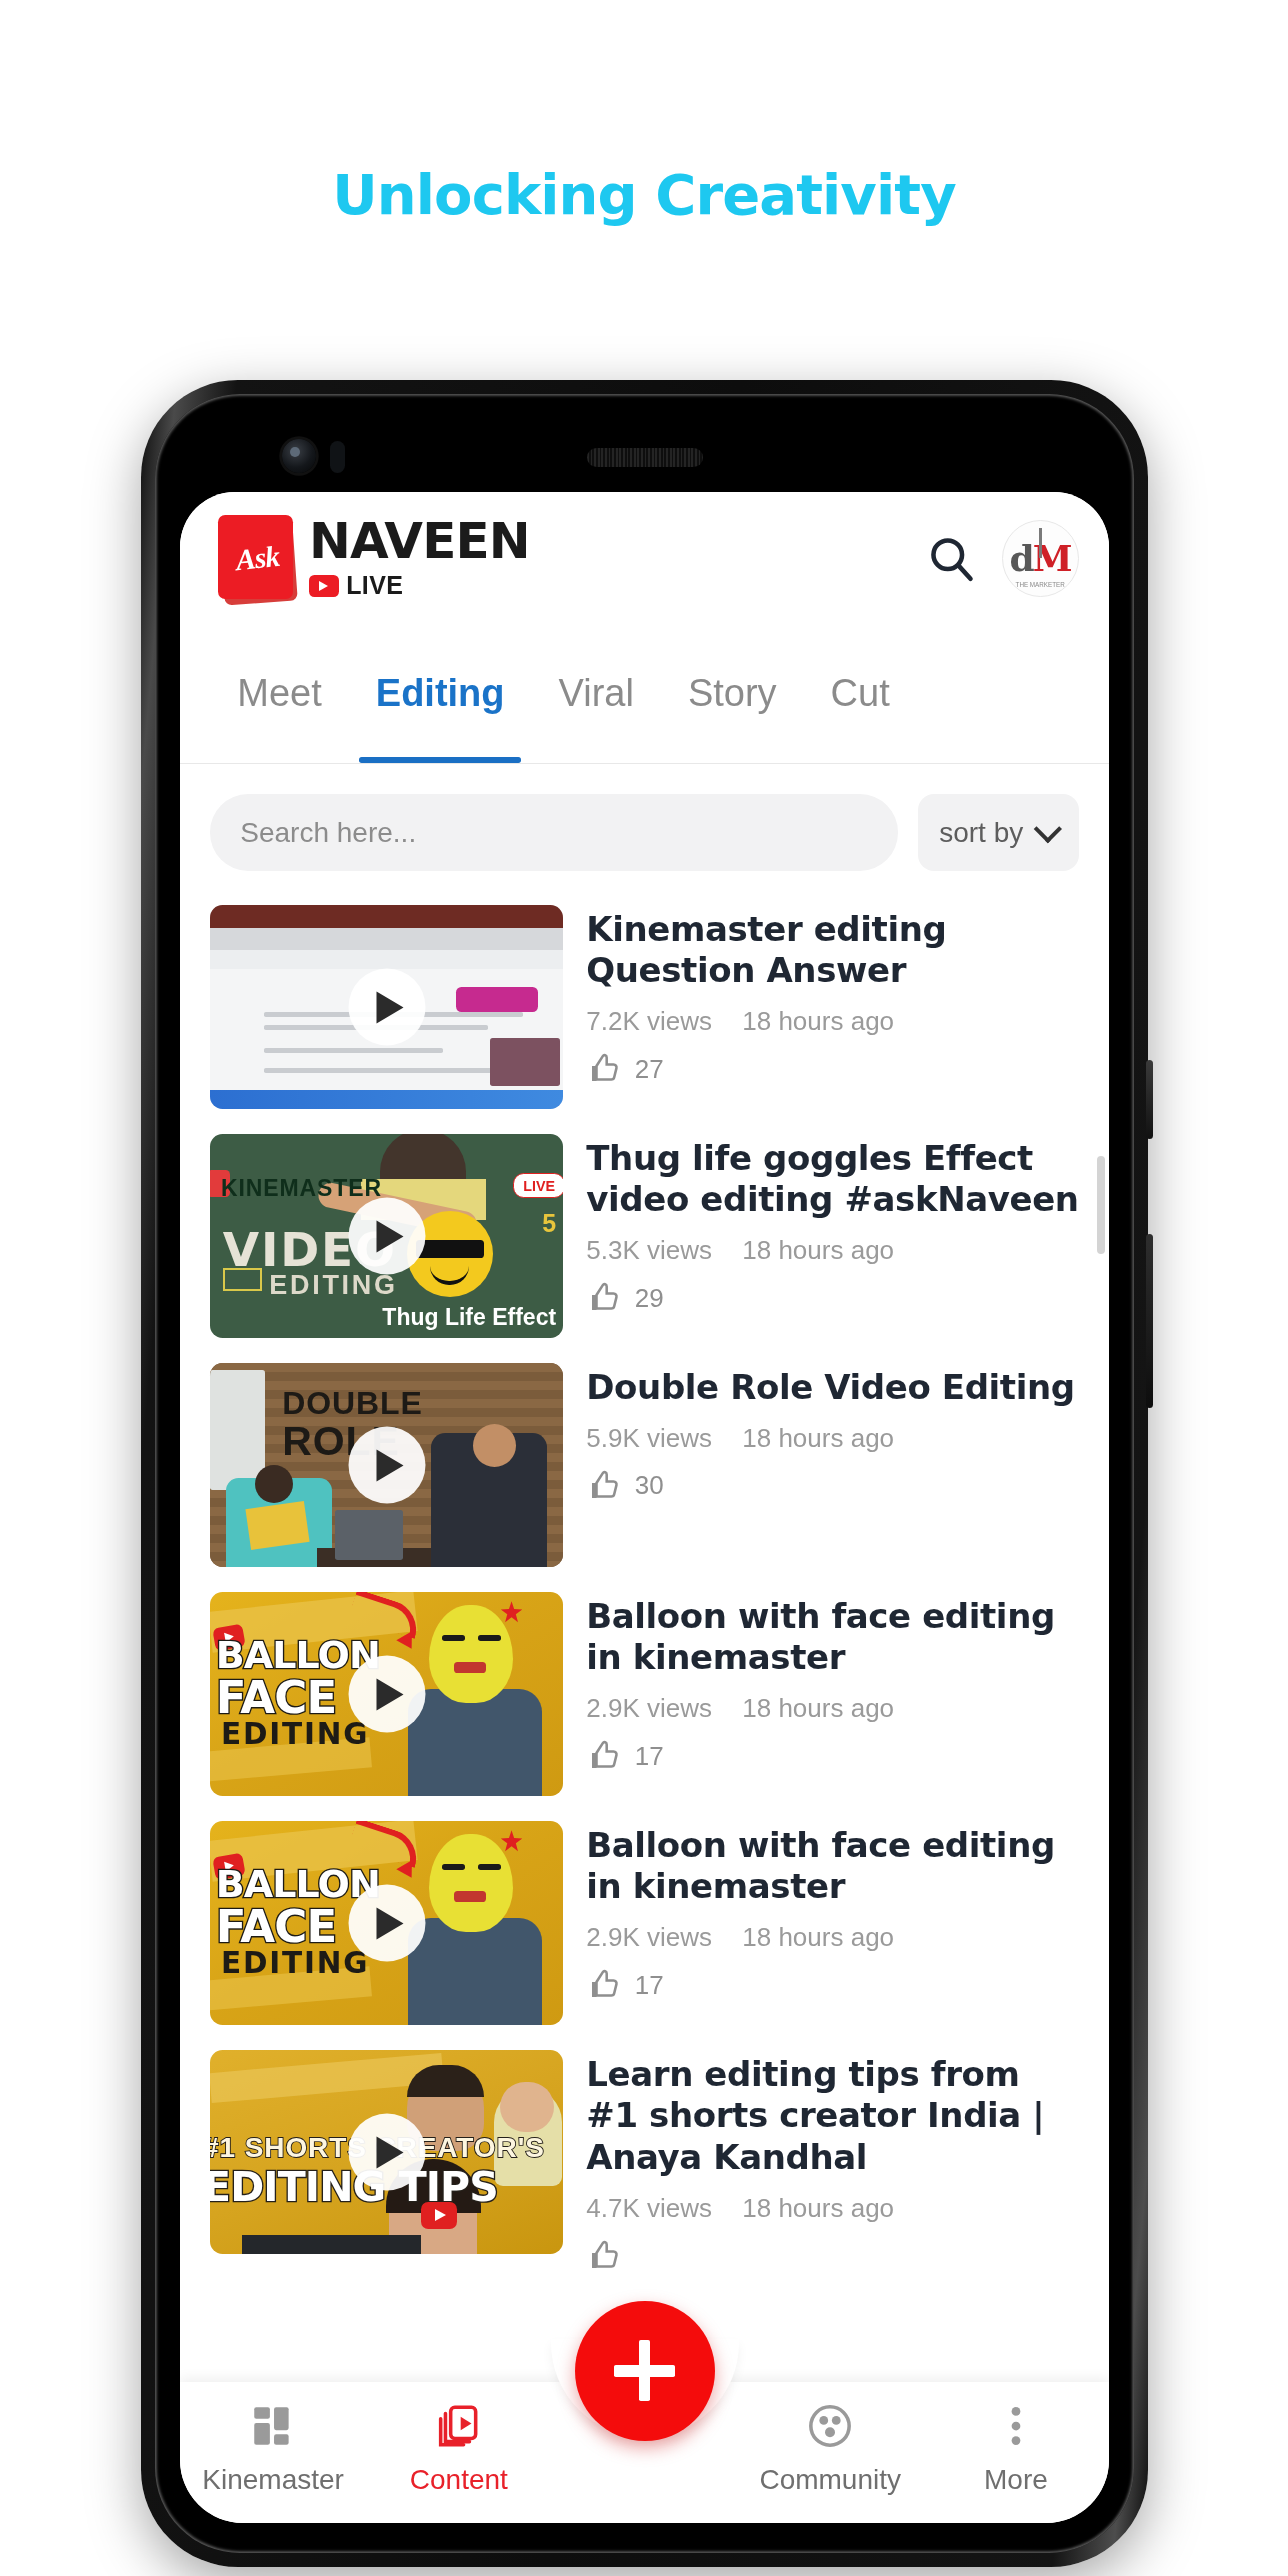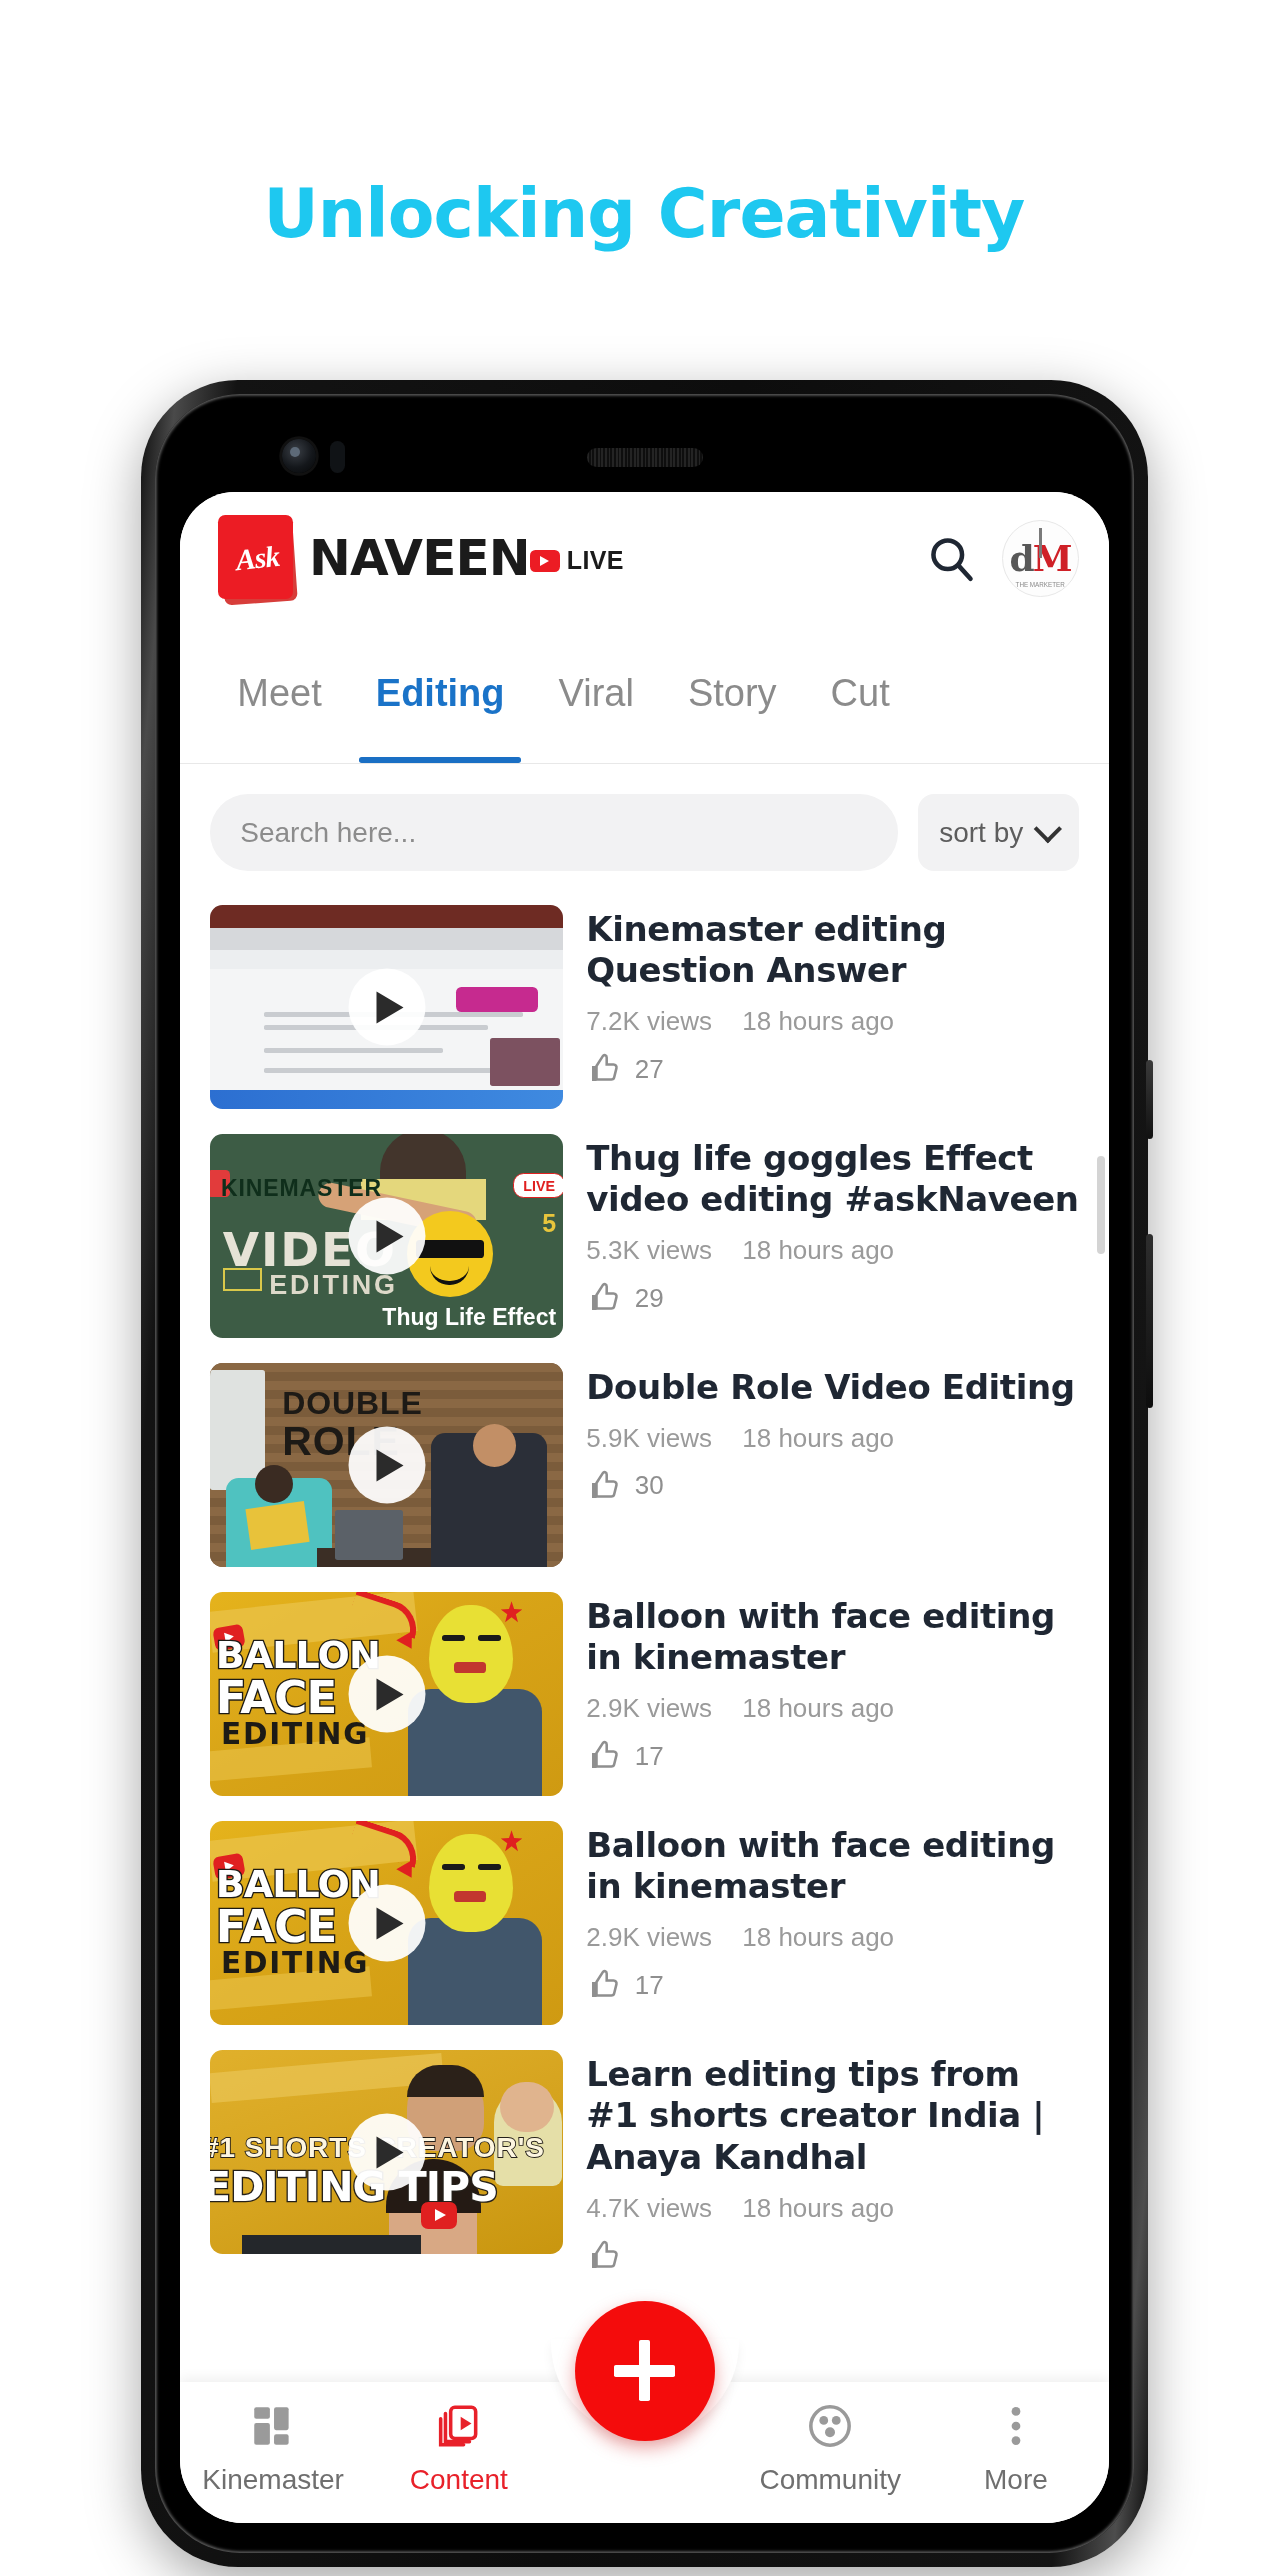--- a/index.html
+++ b/index.html
@@ -1,22 +1,22 @@
 <!DOCTYPE html>
 <html style="font-size:14.3px"><head>
 <meta charset="utf-8">
 <style>
   * { margin:0; padding:0; box-sizing:border-box; }
   html,body { width:1288px; height:2576px; background:#ffffff;
     font-family:"Liberation Sans", sans-serif; overflow:hidden; }
 
   
   .page-title{
-    position:absolute; top:174px; left:0; width:1288px; text-align:center;
-    font-size:68px; font-weight:bold; letter-spacing:-0.9px; color:#1EC8F0;
+    position:absolute; top:162px; left:0; width:1288px; text-align:center;
+    font-size:56px; font-weight:bold; letter-spacing:-0.9px; color:#1EC8F0;
     font-family:"DejaVu Sans", sans-serif;
   }
 
   
   .phone{
     position:absolute; left:141px; top:380px; width:1007px; height:2187px;
     border-radius:97px;
     background:linear-gradient(95deg,#0a0a0a 0%,#4a4a4a 3%,#131313 8%,#0d0d0d 50%,#141414 92%,#4d4d4d 97%,#090909 100%);
     box-shadow:0 16px 54px rgba(0,0,0,.35);
   }
@@ -72,21 +72,21 @@
   }
   .ask-box .sheet2{
     position:absolute; left:1.8px; top:3.6px; width:75px; height:84px;
     background:#ec1c24; border-radius:7.2px;
   }
   .ask-box .ask-txt{
     position:relative; z-index:2; color:#fff; font-style:italic; font-weight:bold;
     font-size:29.5px; font-family:"Liberation Serif", serif; transform:rotate(-6deg);
     letter-spacing:-0.9px;
   }
-  .brandwrap{ display:flex; flex-direction:row; justify-content:flex-start; }
+  .brandwrap{ display:flex; flex-direction:column; justify-content:flex-start; }
   .brand-name{
     font-size:50px; font-weight:bold; color:#1b1b1b; letter-spacing:-0.9px; line-height:1;
     font-family:"DejaVu Sans", sans-serif;
   }
   .brand-sub{ display:flex; align-items:center; gap:7.2px; margin-top:5.4px; }
   .yt-chip{
     width:30px; height:21.5px; background:#ec1c24; border-radius:5.4px;
     display:flex; align-items:center; justify-content:center;
   }
   .yt-chip i{

